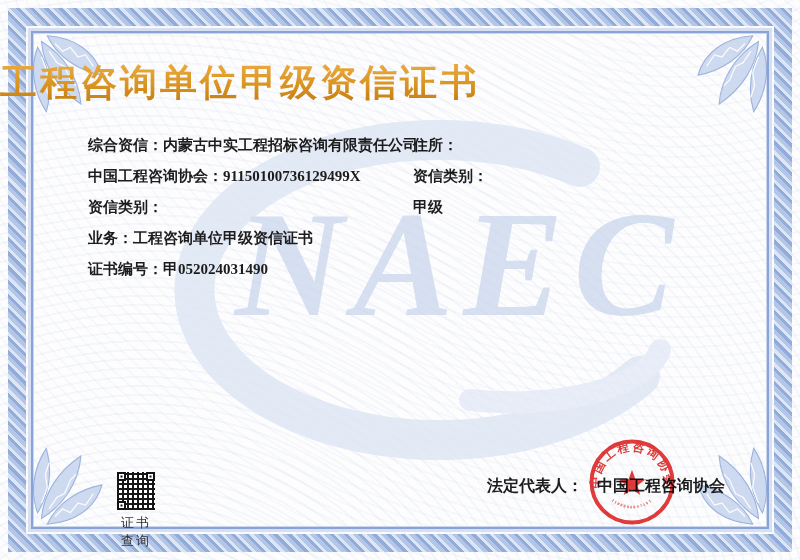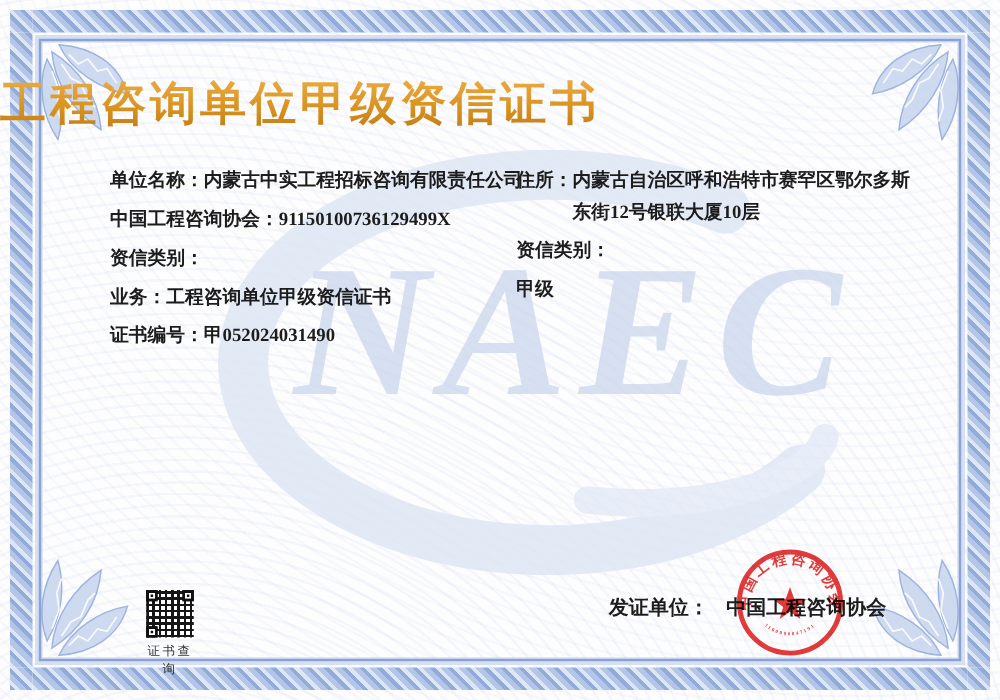--- a/index.html
+++ b/index.html
@@ -50,21 +50,21 @@
   .qr{
     position:relative;width:38px;height:38px;margin:0 auto;background:#fff;
     background-image:
       repeating-linear-gradient(0deg,#161616 0 2px,transparent 2px 5px),
       repeating-linear-gradient(90deg,#161616 0 2px,#fff 2px 5px);
   }
   .finder{position:absolute;width:9px;height:9px;box-sizing:border-box;border:2px solid #111;background:#111;box-shadow:inset 0 0 0 1.5px #fff;}
   .finder.f1{left:0;top:0;}
   .finder.f2{right:0;top:0;}
   .finder.f3{left:0;bottom:0;}
-  .qr-caption{margin-top:4px;font-size:10px;letter-spacing:2px;color:#333;}
+  .qr-caption{margin-top:4px;font-size:13px;letter-spacing:2px;color:#333;}
   .issuer{position:absolute;left:487px;top:476px;z-index:2;font-size:16px;font-weight:bold;}
   .issuer .issuer-value{margin-left:14px;}
   .seal{position:absolute;left:588px;top:438px;width:88px;height:88px;z-index:3;opacity:.88;mix-blend-mode:multiply;pointer-events:none;}
 </style>
 </head>
 <body>
 
 <div class="cert">
 
   <div class="texture"></div>
@@ -104,21 +104,21 @@
   <svg class="watermark" viewBox="0 0 580 340">
     <path d="M440,47 A245,150 0 1 0 500,256" fill="none" stroke="#dde6f4" stroke-width="40" stroke-linecap="round"></path>
     <path d="M330,280 A150,60 0 0 0 520,230" fill="none" stroke="#e3eaf7" stroke-width="22" stroke-linecap="round"></path>
     <text x="95" y="195" font-size="150" font-weight="bold" font-style="italic" letter-spacing="10" fill="#cdd9ee">NAEC</text>
   </svg>
 
   <h1 class="title">工程咨询单位甲级资信证书</h1>
 
   <div class="col col-left">
     <div class="row">
-      <span class="label">单位名称：</span>
+      <span class="label">综合资信：</span>
       <span class="value">内蒙古中实工程招标咨询有限责任公司</span>
     </div>
     <div class="row">
       <span class="label">中国工程咨询协会：</span>
       <span class="value">91150100736129499X</span>
     </div>
     <div class="row">
       <span class="label">资信类别：</span>
     </div>
     <div class="row">
@@ -127,41 +127,40 @@
     </div>
     <div class="row">
       <span class="label">证书编号：</span>
       <span class="value">甲052024031490</span>
     </div>
   </div>
 
   <div class="col col-right">
     <div class="row">
       <span class="label">住所：</span>
-      <span class="value">内蒙古自治区呼和浩特市赛罕区鄂尔多斯东街12号银联大厦10层</span>
     </div>
     <div class="row">
       <span class="label">资信类别：</span>
     </div>
     <div class="row">
       <span class="value">甲级</span>
     </div>
   </div>
 
   <div class="qr-block">
     <div class="qr">
       <span class="finder f1"></span>
       <span class="finder f2"></span>
       <span class="finder f3"></span>
     </div>
     <div class="qr-caption">证书查询</div>
   </div>
 
   <div class="issuer">
-    <span class="issuer-label">发证单位：</span><span class="issuer-value">中国工程咨询协会</span>
+    <span class="issuer-label">法定代表人：</span><span class="issuer-value">中国工程咨询协会</span>
   </div>
 
   <svg class="seal" viewBox="0 0 100 100">
     <defs>
       <path id="sealArcTop" d="M 14,60 A 37,37 0 1 1 86,60" fill="none"></path>
       <path id="sealArcBottom" d="M 22,66 A 35,35 0 0 0 78,66" fill="none"></path>
     </defs>
     <circle cx="50" cy="50" r="46" fill="none" stroke="#e01f1f" stroke-width="4.5"></circle>
     <polygon fill="#e01f1f" points="50,36 53.8,46.7 65.2,47.1 56.2,54 59.4,64.9 50,58.5 40.6,64.9 43.8,54 34.8,47.1 46.2,46.7"></polygon>
     <text font-size="13.5" font-weight="bold" fill="#e01f1f" letter-spacing="2.5">

